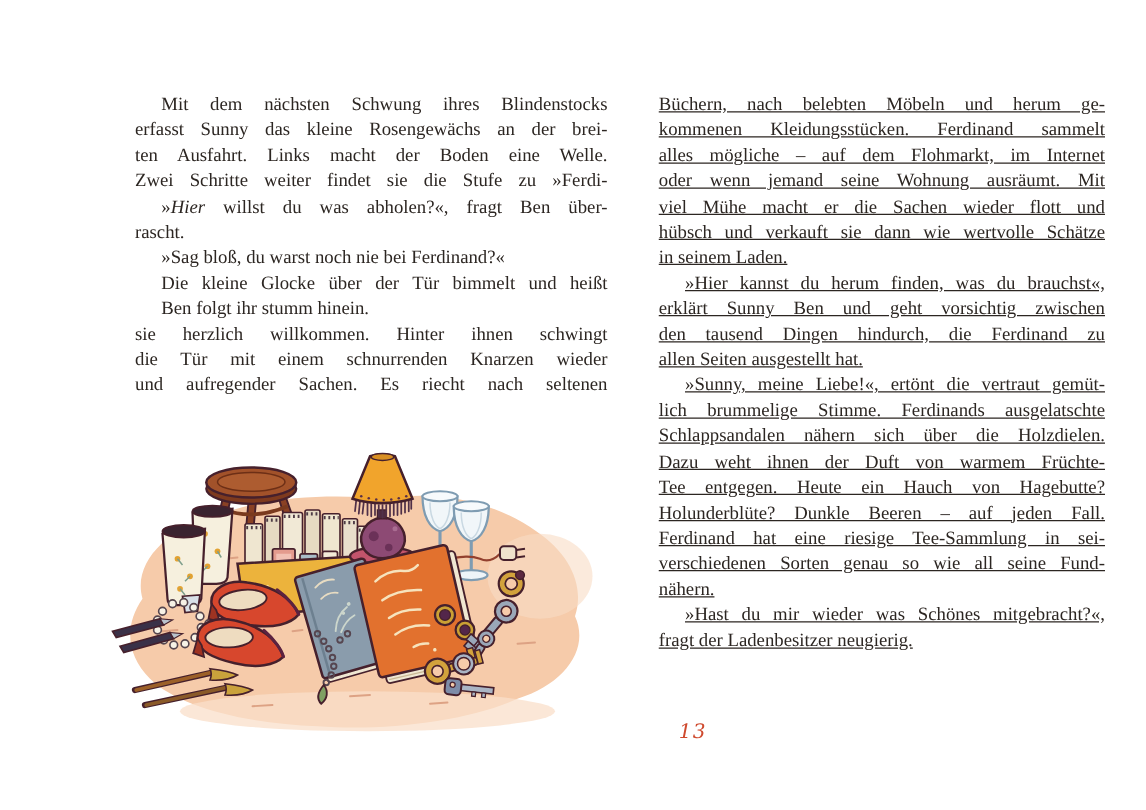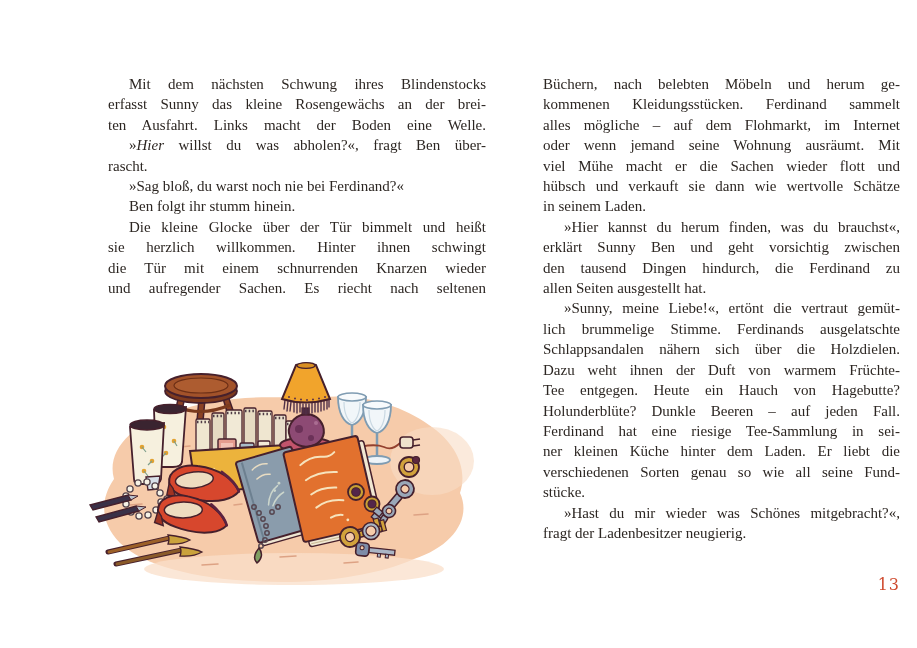--- a/index.html
+++ b/index.html
@@ -2,46 +2,47 @@
 <html><head>
 <meta charset="utf-8">
 <style>
   html,body{margin:0;padding:0;background:#ffffff;}
   .spread{
     position:relative;width:917px;height:648px;background:#ffffff;overflow:hidden;
     font-family:"Liberation Serif", serif;color:#2c2622;margin-left:31px;
   }
   .textcol{position:absolute;font-size:15px;line-height:20.4px;}
   #left-text{left:77px;top:74px;width:378px;}
-  #right-text{left:512px;top:74px;width:357px;}
+  #right-text{left:496px;top:74px;width:357px;text-decoration:underline;}
   .line{text-align:justify;text-align-last:justify;}
   .line.plast{text-align-last:left;}
   .line.indent{text-indent:21px;}
   .line em{}
   .pagenum{
-    position:absolute;left:512px;top:575px;width:357px;text-align:right;
-    color:#cf4a2e;font-size:16px;letter-spacing:1px;
+    position:absolute;left:512px;top:575px;width:357px;text-align:left;
+    color:#cf4a2e;font-style:italic;font-size:16px;letter-spacing:1px;
     font-family:"DejaVu Serif", serif;
   }
   .illo{position:absolute;left:53px;top:357px;width:440px;height:250px;}
 </style>
 </head>
 <body>
 
 <div class="spread">
 
   <div id="left-text" class="textcol">
       <div class="line indent">Mit dem nächsten Schwung ihres Blindenstocks</div>
       <div class="line">erfasst Sunny das kleine Rosengewächs an der brei-</div>
       <div class="line">ten Ausfahrt. Links macht der Boden eine Welle.</div>
+      <div class="line">Zwei Schritte weiter findet sie die Stufe zu »Ferdi-</div>
       <div class="line indent"><span>»</span><em>Hier</em><span> willst du was abholen?«, fragt Ben über-</span></div>
       <div class="line plast">rascht.</div>
       <div class="line indent plast">»Sag bloß, du warst noch nie bei Ferdinand?«</div>
+      <div class="line indent">Die kleine Glocke über der Tür bimmelt und heißt</div>
       <div class="line indent plast">Ben folgt ihr stumm hinein.</div>
-      <div class="line indent">Die kleine Glocke über der Tür bimmelt und heißt</div>
       <div class="line">sie herzlich willkommen. Hinter ihnen schwingt</div>
       <div class="line">die Tür mit einem schnurrenden Knarzen wieder</div>
       <div class="line">und aufregender Sachen. Es riecht nach seltenen</div>
     </div>
   <div id="right-text" class="textcol">
       <div class="line">Büchern, nach belebten Möbeln und herum ge-</div>
       <div class="line">kommenen Kleidungsstücken. Ferdinand sammelt</div>
       <div class="line">alles mögliche – auf dem Flohmarkt, im Internet</div>
       <div class="line">oder wenn jemand seine Wohnung ausräumt. Mit</div>
       <div class="line">viel Mühe macht er die Sachen wieder flott und</div>
@@ -51,23 +52,22 @@
       <div class="line">erklärt Sunny Ben und geht vorsichtig zwischen</div>
       <div class="line">den tausend Dingen hindurch, die Ferdinand zu</div>
       <div class="line plast">allen Seiten ausgestellt hat.</div>
       <div class="line indent">»Sunny, meine Liebe!«, ertönt die vertraut gemüt-</div>
       <div class="line">lich brummelige Stimme. Ferdinands ausgelatschte</div>
       <div class="line">Schlappsandalen nähern sich über die Holzdielen.</div>
       <div class="line">Dazu weht ihnen der Duft von warmem Früchte-</div>
       <div class="line">Tee entgegen. Heute ein Hauch von Hagebutte?</div>
       <div class="line">Holunderblüte? Dunkle Beeren – auf jeden Fall.</div>
       <div class="line">Ferdinand hat eine riesige Tee-Sammlung in sei-</div>
-      <div class="line">ner kleinen Küche hinter dem Laden. Er liebt die</div>
       <div class="line">verschiedenen Sorten genau so wie all seine Fund-</div>
-      <div class="line plast">stücke.</div>
+      <div class="line plast">nähern.</div>
       <div class="line indent">»Hast du mir wieder was Schönes mitgebracht?«,</div>
       <div class="line plast">fragt der Ladenbesitzer neugierig.</div>
     </div>
 
   <div class="pagenum">13</div>
 
   <svg class="illo" viewBox="0 0 440 250" role="img" aria-label="Flohmarkt-Stillleben: Hocker, bemalte Becher, Kiste mit Postkarten, Lampe mit Fransenschirm, Weingläser, Stecker mit Kabel, Goldring, Knöpfe, rote Schuhe, Perlenkette, Füller, Brieföffner, Bücher, Anhänger und Schlüsselbund auf einem Tisch">
     <defs>
       <g id="shoe-shape">
         <path d="M2,22 C0,10 14,2 30,4 C52,6 66,16 72,28 C66,36 52,40 34,38 C16,36 4,32 2,22 Z" fill="#d7472d" stroke="#46202c" stroke-width="2"></path>

